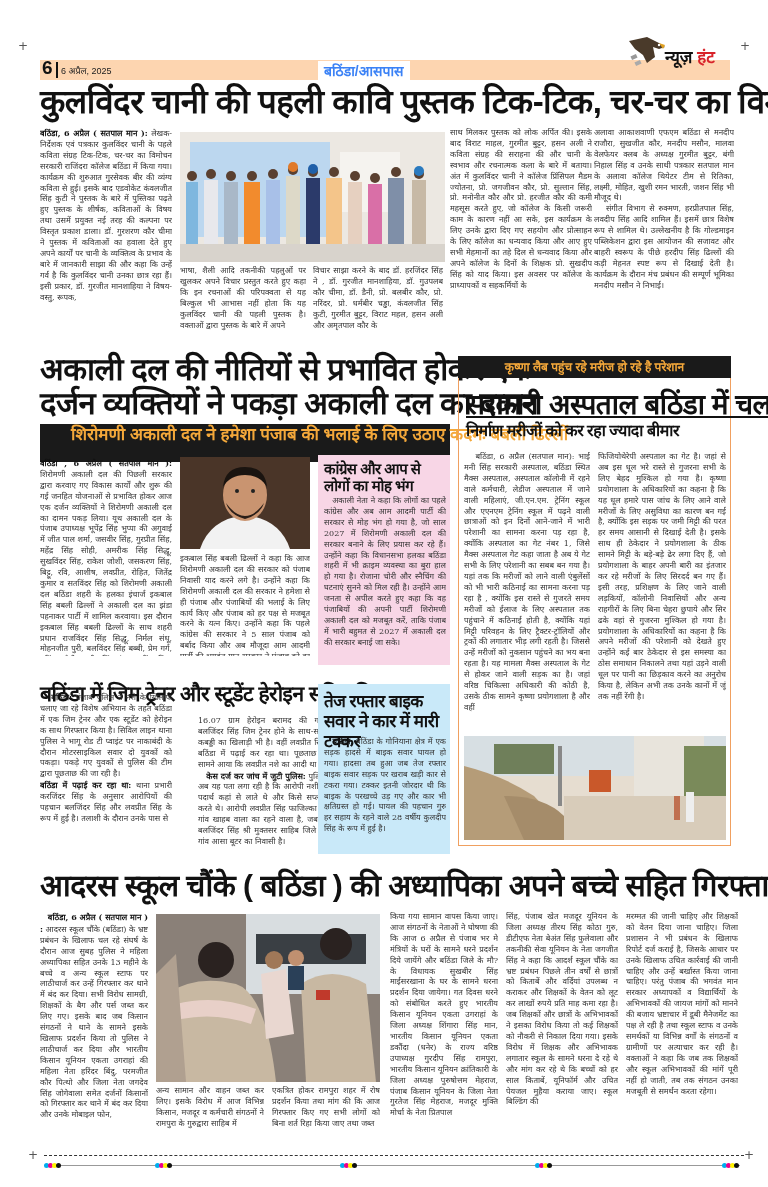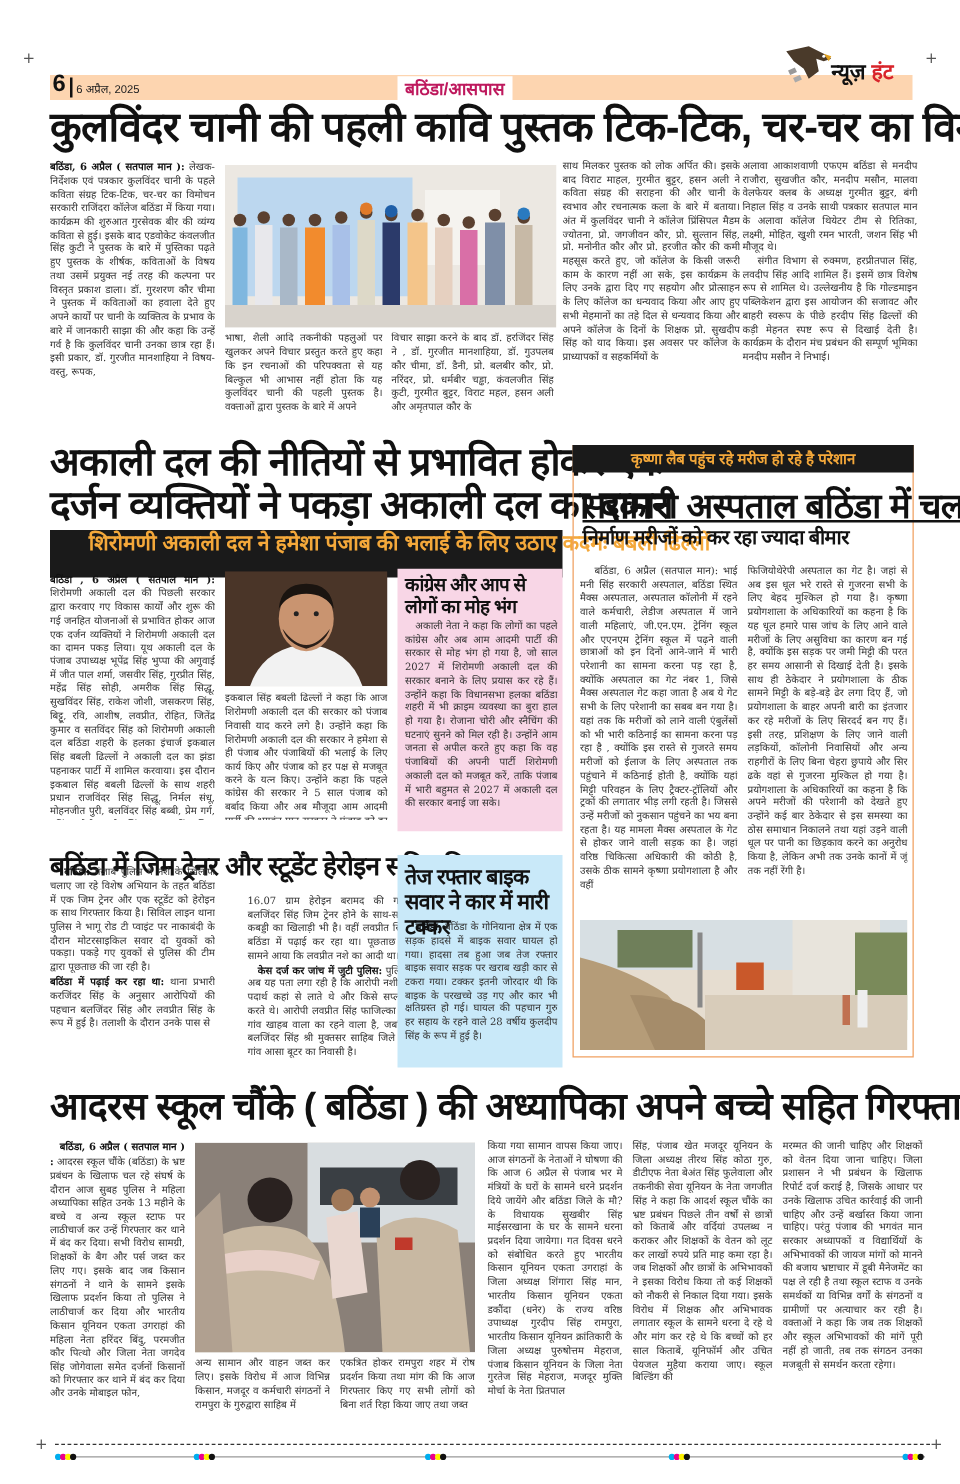--- a/index.html
+++ b/index.html
@@ -2,21 +2,21 @@
 <html><head>
 <meta charset="utf-8">
 <style>
   * { box-sizing: border-box; margin: 0; padding: 0; }
   body { width: 768px; height: 1187px; background: #fff; font-family: "DejaVu Serif", serif; color: #222; position: relative; overflow: hidden; }
   .crop { position: absolute; color: #555; font-family: "DejaVu Sans", sans-serif; font-size: 12px; line-height: 12px; }
   .header-bar { position: absolute; left: 40px; top: 60px; width: 690px; height: 20px; background: #fdd5b0; }
   .pg-num { position: absolute; left: 42px; top: 57px; font-family: "Liberation Sans", sans-serif; font-weight: bold; font-size: 19px; color: #111; }
   .pg-sep { position: absolute; left: 56px; top: 62px; width: 2px; height: 16px; background: #111; }
   .pg-date { position: absolute; left: 61px; top: 64px; font-family: "Liberation Sans", sans-serif; font-size: 9px; color: #222; }
-  .section { position: absolute; left: 318px; top: 61px; background: #fff; padding: 0 6px; font-family: "Liberation Sans", sans-serif; font-weight: bold; font-size: 14px; color: #be185d; height: 20px; line-height: 20px; }
+  .section { position: absolute; left: 318px; top: 61px; background: #fff; padding: 0 6px; font-family: "Liberation Sans", sans-serif; font-weight: bold; font-size: 14px; color: #3b82f6; height: 20px; line-height: 20px; }
   .logo { position: absolute; left: 625px; top: 33px; width: 110px; height: 36px; }
   .logo-bird { position: absolute; left: 0; top: 0; width: 44px; height: 36px; }
   .logo-text { position: absolute; left: 40px; top: 12px; font-family: "Liberation Sans", sans-serif; font-weight: bold; font-size: 17px; color: #111; white-space: nowrap; }
   .logo-text .hunt { color: #d8232a; }
   h1, h2, h3 { font-family: "Liberation Sans", sans-serif; font-weight: bold; color: #111; letter-spacing: -0.5px; }
   .hl { position: absolute; white-space: nowrap; }
   .col { position: absolute; font-size: 8px; line-height: 10.9px; text-align: justify; color: #333; overflow: hidden; }
   .col b { color: #111; }
   .photo { position: absolute; overflow: hidden; }
   .banner-black { position: absolute; background: #1a1a1a; color: #f4a83a; font-family: "Liberation Sans", sans-serif; font-weight: bold; text-align: center; white-space: nowrap; }

